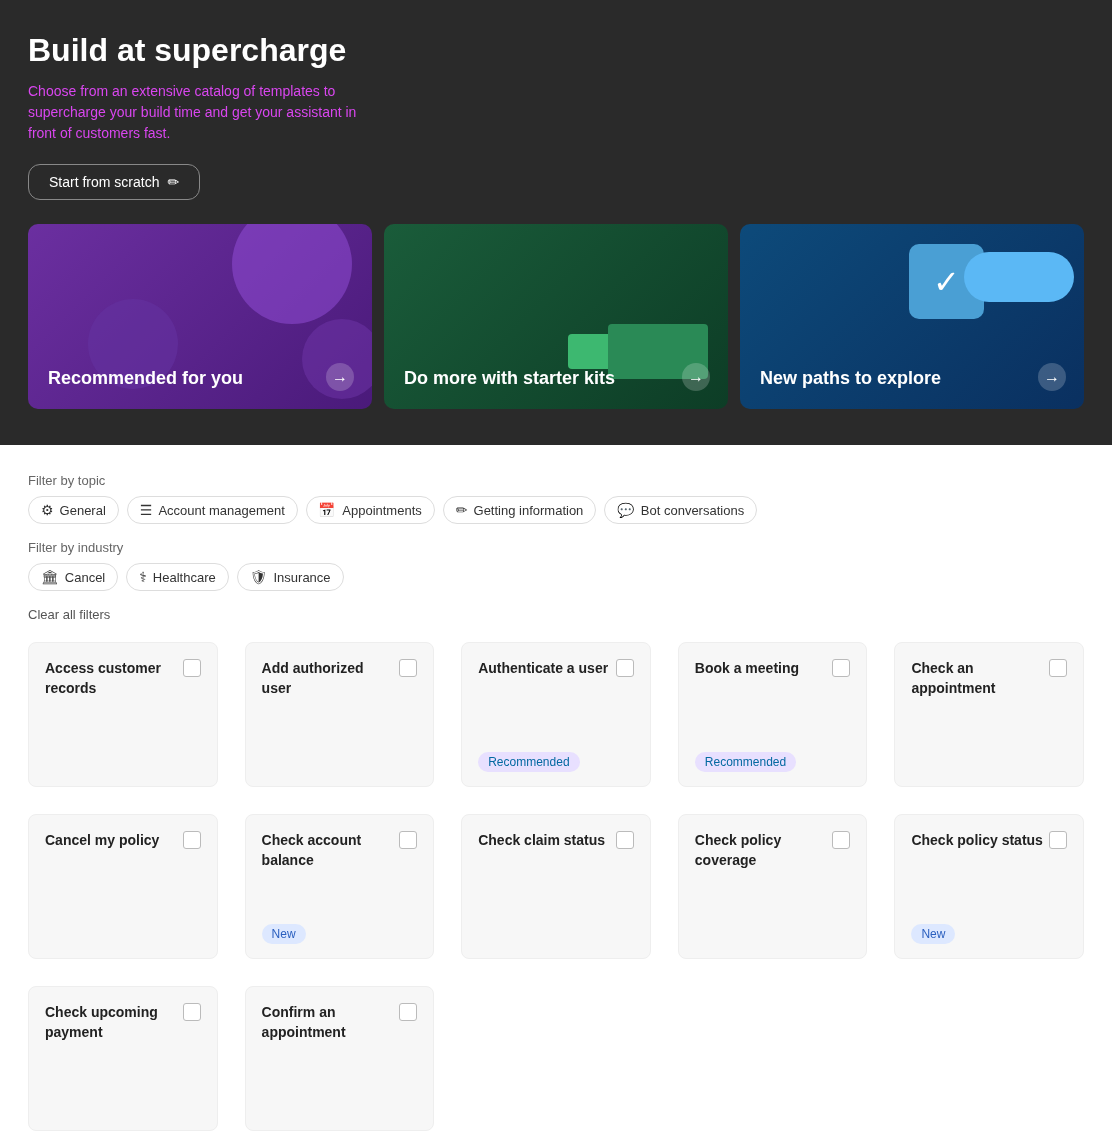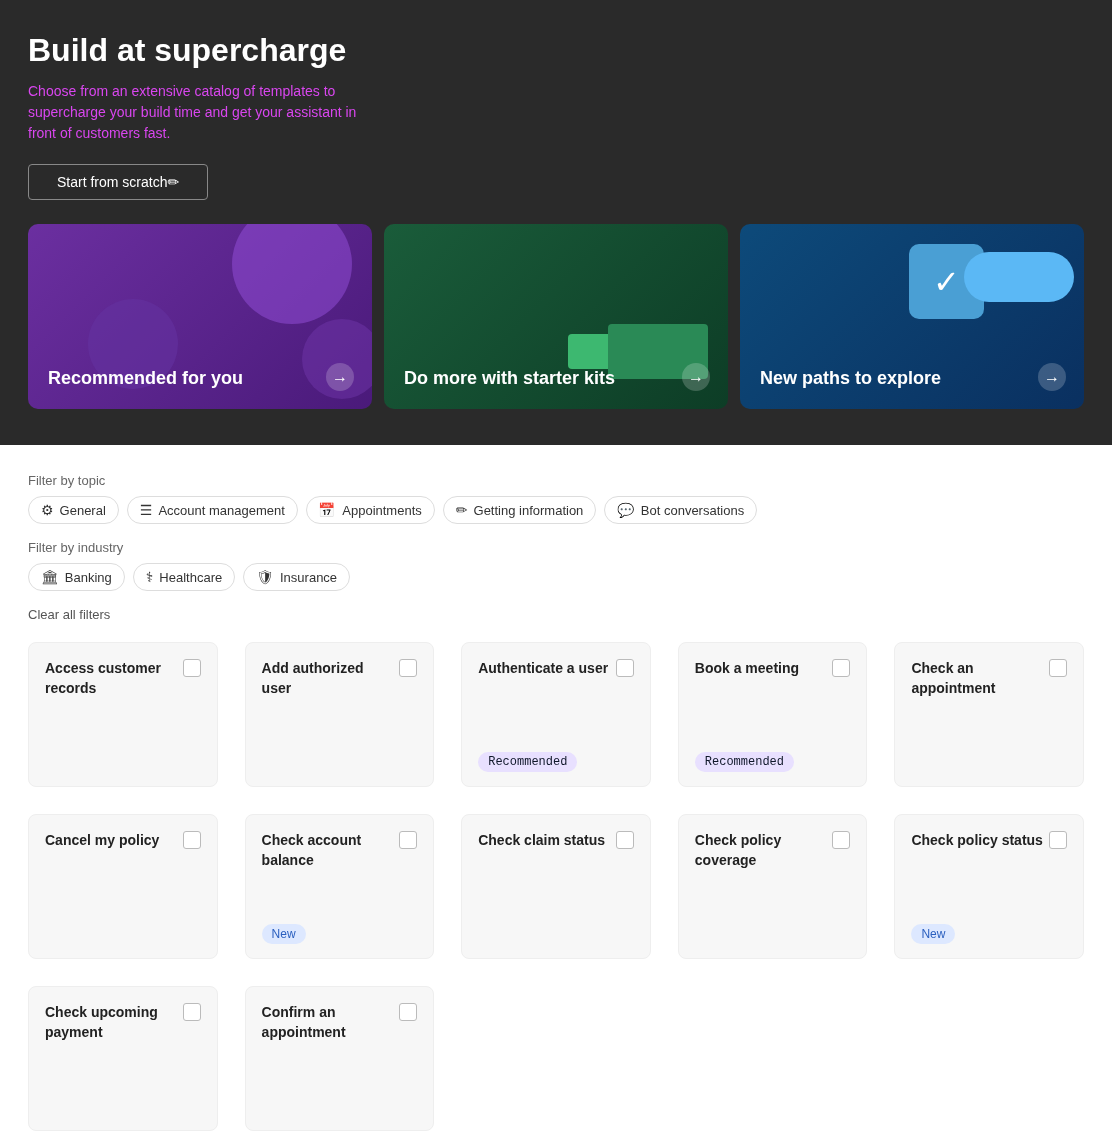--- a/index.html
+++ b/index.html
@@ -2,23 +2,23 @@
 <html><head>
   <meta charset="utf-8">
   <style>
     * { box-sizing: border-box; margin: 0; padding: 0; }
     body { font-family: -apple-system, BlinkMacSystemFont, 'Segoe UI', sans-serif; background: #f5f5f5; }
 
     .hero { background: #2a2a2a; color: white; padding: 32px 28px 36px; }
     .hero-title { font-size: 32px; font-weight: 700; margin-bottom: 12px; }
     .hero-subtitle { font-size: 14px; color: #d946ef; max-width: 360px; line-height: 1.5; margin-bottom: 20px; }
     .scratch-btn {
-      display: inline-flex; align-items: center; 
+      display: inline-flex; align-items: center; gap: 8px;
       border: 1.5px solid #888; color: white; background: transparent;
-      padding: 9px 28px; font-size: 14px; cursor: pointer; border-radius: 4px;
+      padding: 9px 20px; font-size: 14px; cursor: pointer; border-radius: 12px;
     }
 
     .cards-row { display: flex; gap: 0; margin-top: 24px; }
     .promo-card {
       flex: 1; height: 185px; border-radius: 10px; overflow: hidden;
       position: relative; cursor: pointer;
       display: flex; flex-direction: column; justify-content: flex-end; padding: 20px;
       margin-right: 12px;
     }
     .promo-card:last-child { margin-right: 0; }
@@ -93,21 +93,21 @@
     .template-card-header { display: flex; justify-content: space-between; align-items: flex-start; }
     .template-name { font-size: 14px; font-weight: 600; color: #222; max-width: 85%; line-height: 1.4; }
     .template-checkbox {
       width: 18px; height: 18px; border: 1.5px solid #bbb; border-radius: 3px;
       background: white; cursor: pointer; flex-shrink: 0;
     }
     .badge {
       position: absolute; bottom: 14px; left: 16px;
       padding: 3px 10px; border-radius: 12px; font-size: 12px; font-weight: 500;
     }
-    .badge-recommended { background: #e8e0ff; color: #0f172a; font-family: Liberation Mono, monospace; }
+    .badge-recommended { background: #e8e0ff; color: #0369a1; }
     .badge-new { background: #dde8ff; color: #2a5fbf; }
   </style>
 </head>
 <body>
 
 <div class="hero">
   <h1 class="hero-title">Build at supercharge</h1>
   <p class="hero-subtitle">Choose from an extensive catalog of templates to supercharge your build time and get your assistant in front of customers fast.</p>
   <button class="scratch-btn">
     <span>Start from scratch</span>
@@ -166,21 +166,21 @@
           <span>Bot conversations</span>
         </div>
       </div>
   </div>
 
   <div class="filter-section">
     <div class="filter-label">Filter by industry</div>
     <div class="filter-chips" id="industry-chips">
         <div class="chip">
           <span class="chip-icon">🏛</span>
-          <span>Banking</span>
+          <span>Cancel</span>
         </div>
         <div class="chip">
           <span class="chip-icon">⚕</span>
           <span>Healthcare</span>
         </div>
         <div class="chip">
           <span class="chip-icon">🛡</span>
           <span>Insurance</span>
         </div>
       </div>

